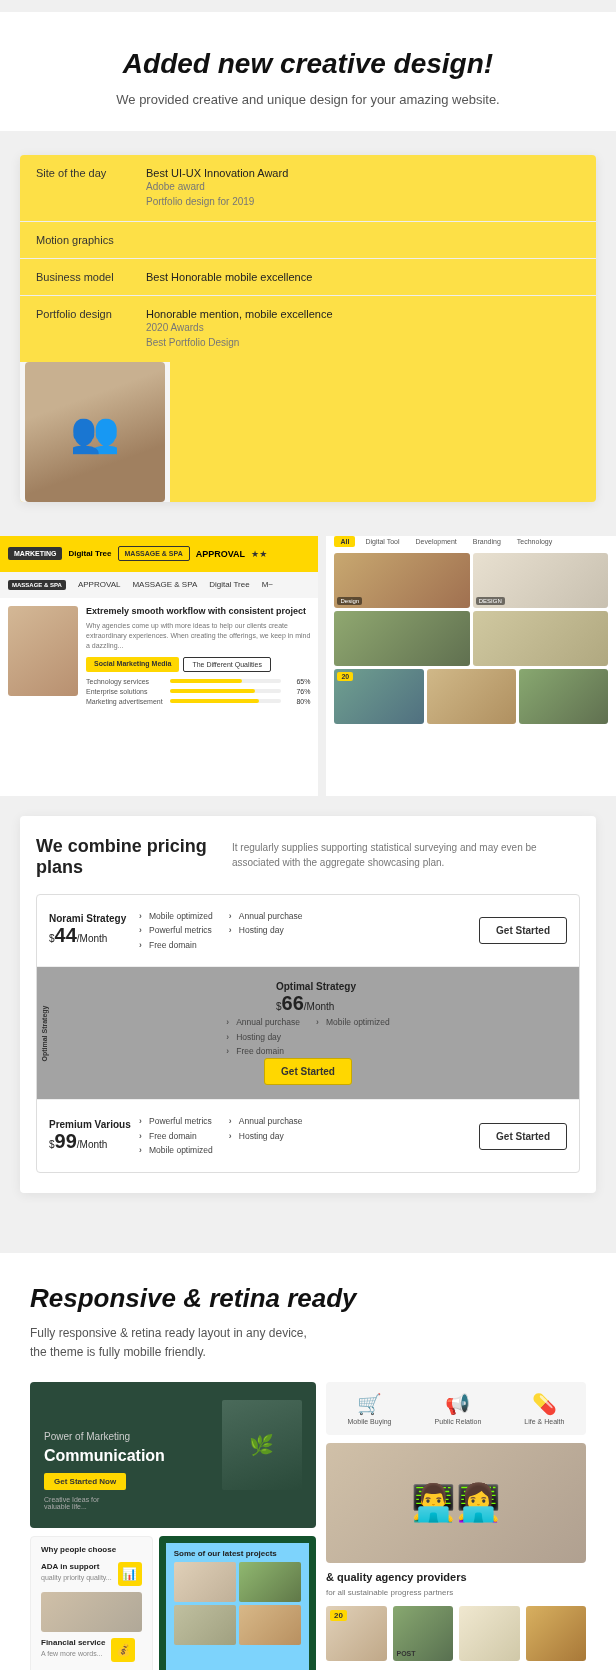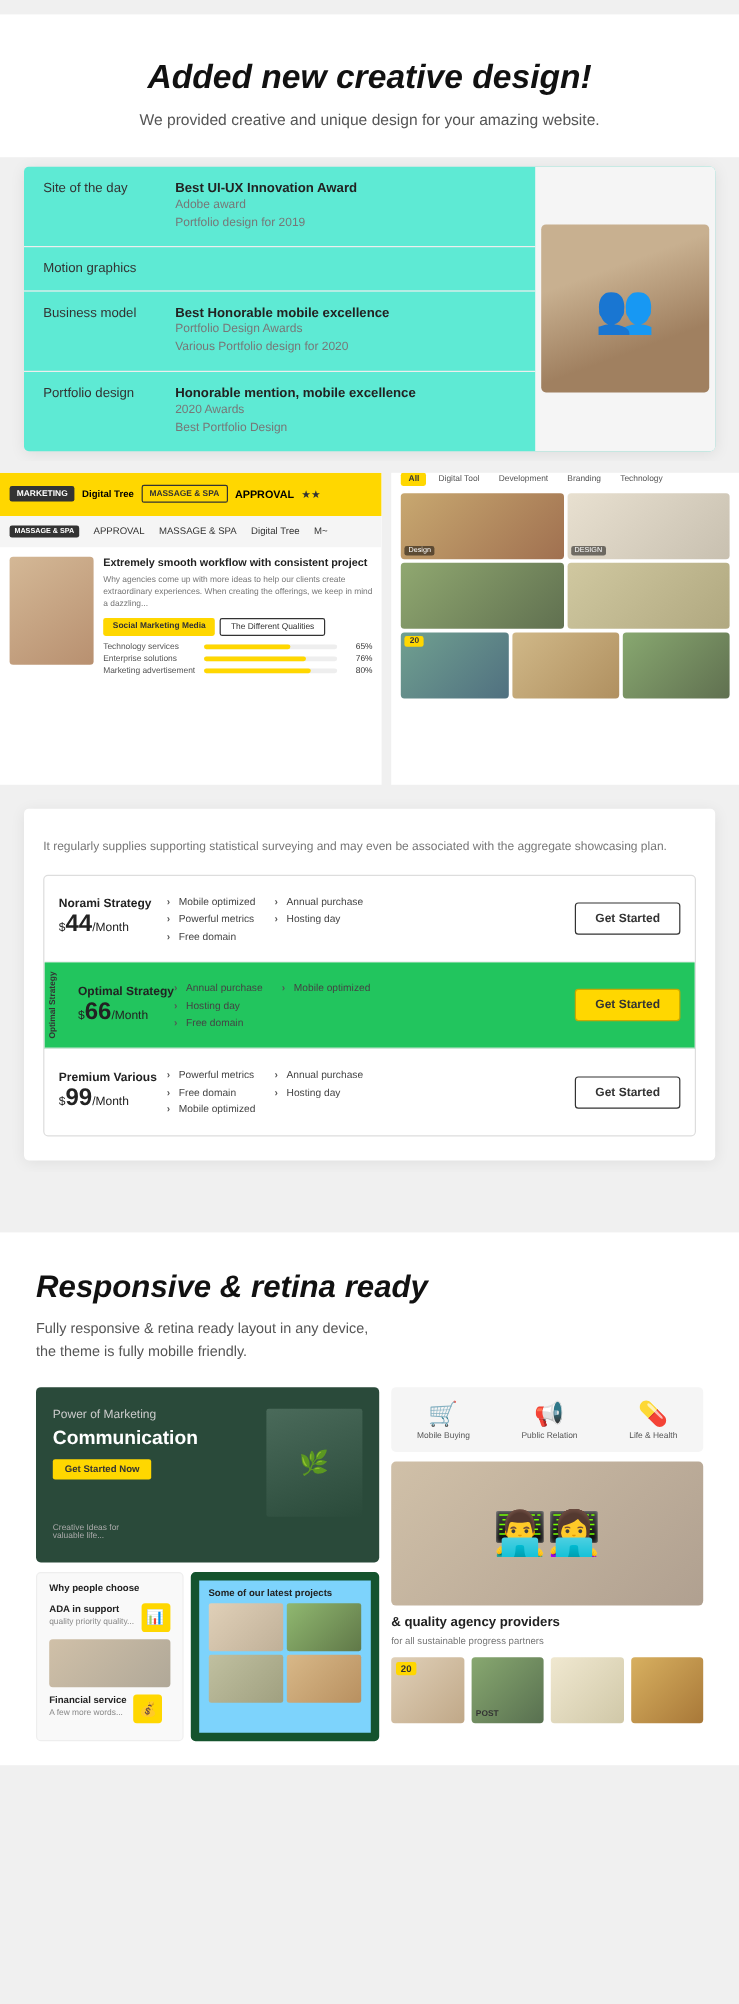--- a/index.html
+++ b/index.html
@@ -31,26 +31,27 @@
       margin-bottom: 10px;
     }
     .section-creative p {
       font-size: 13px;
       color: #555;
       line-height: 1.6;
     }
 
     
     .awards-card {
-      background: #5eead4;
-      margin: 8px 20px;
+      background: #fde047;
+      margin: 24px 20px;
       border-radius: 4px;
       box-shadow: 0 2px 12px rgba(0,0,0,0.08);
       overflow: hidden;
       display: flex;
+      flex-direction: column;
     }
     .awards-table {
       flex: 1;
     }
     .award-row {
       display: flex;
       padding: 12px 16px;
       border-bottom: 1px solid #eee;
       align-items: flex-start;
     }
@@ -60,21 +61,21 @@
       font-size: 11px;
       color: #333;
       font-weight: 500;
       flex-shrink: 0;
     }
     .award-details {
       flex: 1;
     }
     .award-title {
       font-size: 11px;
-      font-weight: 700;
+      font-weight: 400;
       color: #222;
     }
     .award-subtitle {
       font-size: 10px;
       color: #777;
       line-height: 1.5;
     }
     .awards-image-col {
       width: 150px;
       display: flex;
@@ -321,21 +322,22 @@
     }
     .plan-row {
       display: flex;
       align-items: center;
       padding: 14px 12px;
       border-bottom: 1px solid #eee;
       position: relative;
     }
     .plan-row:last-child { border-bottom: none; }
     .plan-row.highlighted {
-      background: #22c55e;
+      background: #a3a3a3;
+      flex-direction: column;
     }
     .plan-name-col {
       min-width: 90px;
     }
     .plan-name {
       font-size: 10px;
       font-weight: 700;
       color: #222;
     }
     .plan-price {
@@ -625,21 +627,20 @@
           <div class="award-subtitle">Adobe award<br>Portfolio design for 2019</div>
         </div>
       </div>
       <div class="award-row">
         <div class="award-category">Motion graphics</div>
       </div>
       <div class="award-row">
         <div class="award-category">Business model</div>
         <div class="award-details">
           <div class="award-title">Best Honorable mobile excellence</div>
-          <div class="award-subtitle">Portfolio Design Awards<br>Various Portfolio design for 2020</div>
         </div>
       </div>
       <div class="award-row">
         <div class="award-category">Portfolio design</div>
         <div class="award-details">
           <div class="award-title">Honorable mention, mobile excellence</div>
           <div class="award-subtitle">2020 Awards<br>Best Portfolio Design</div>
         </div>
       </div>
     </div>
@@ -724,20 +725,21 @@
           <span class="fr2-badge">20</span>
         </div>
         <div class="fr2-img fr2-2"></div>
         <div class="fr2-img fr2-3"></div>
       </div>
     </div>
   </div>
 
   <div class="section-pricing">
     <div class="pricing-header">
+      <div class="pricing-title">We combine pricing plans</div>
       <div class="pricing-desc">It regularly supplies supporting statistical surveying and may even be associated with the aggregate showcasing plan.</div>
     </div>
     <div class="pricing-plans">
 
       <div class="plan-row">
         <div class="plan-name-col">
           <div class="plan-name">Norami Strategy</div>
           <div class="plan-price">$<span>44</span>/Month</div>
         </div>
         <div class="plan-features-col">
@@ -800,21 +802,21 @@
 
   <div class="section-responsive">
     <h2>Responsive &amp; retina ready</h2>
     <p>Fully responsive &amp; retina ready layout in any device,<br>the theme is fully mobille friendly.</p>
 
     <div class="responsive-preview">
 
       <div class="responsive-left">
 
         <div class="marketing-card">
-          <div style="display:flex; justify-content:space-between; align-items:flex-start;">
+          <div style="display:flex; justify-content:space-between; align-items:flex-end;">
             <div>
               <div class="marketing-card-text">Power of <span class="yellow-word">Marketing</span></div>
               <div class="marketing-card-headline">Communication</div>
               <span class="marketing-card-btn">Get Started Now</span>
             </div>
             <div class="marketing-card-img-col">🌿</div>
           </div>
           <div style="font-size:7px; color:#aaa; margin-top:6px;">Creative Ideas for<br>valuable life...</div>
         </div>
 

